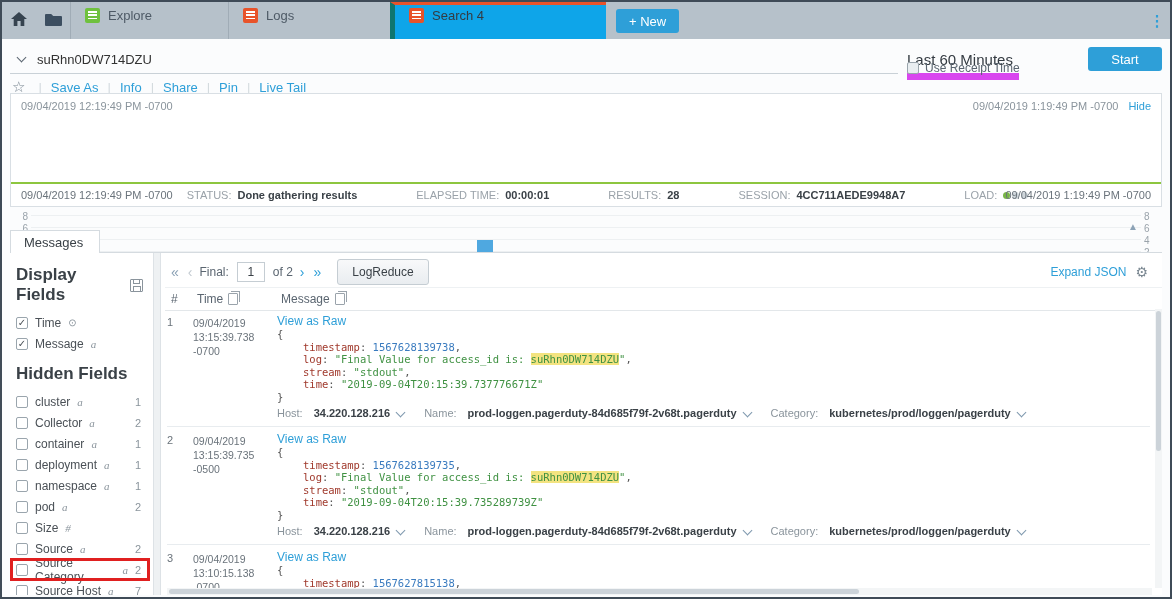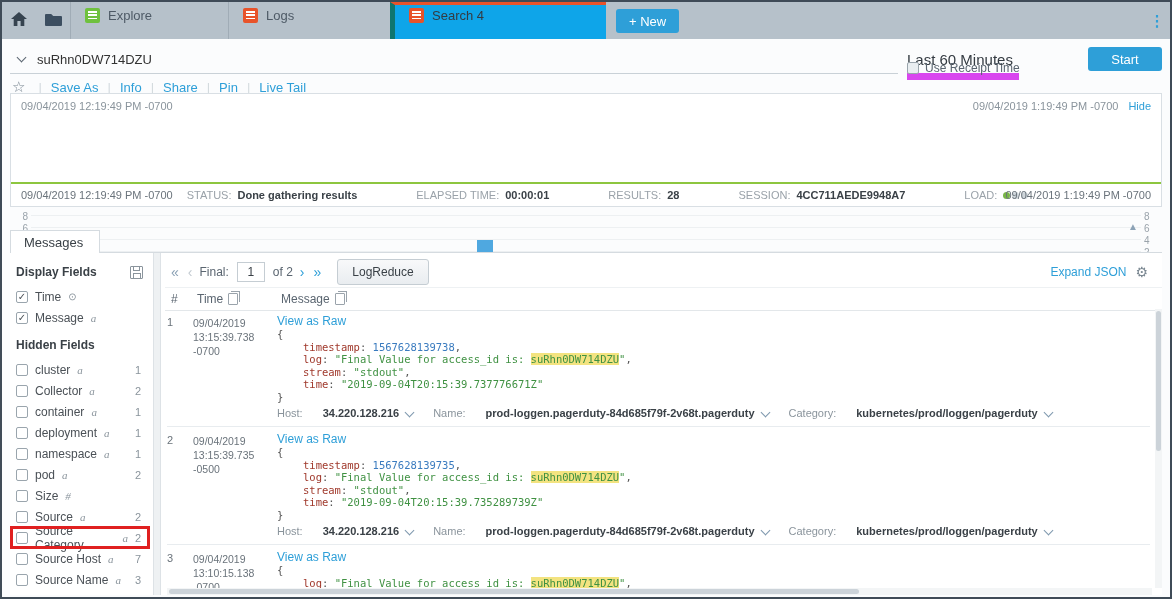--- a/index.html
+++ b/index.html
@@ -61,21 +61,21 @@
   .dot{width:7px;height:7px;border-radius:50%;display:inline-block;margin-right:2px;}
 
   .collapse{position:absolute;right:32px;top:219px;color:#8ca2b6;font-size:10px;cursor:pointer;}
 
   
   .msg-tab{position:absolute;left:8px;top:228px;width:90px;height:23px;background:#fff;border:1px solid #d5dbe0;border-bottom:0;display:flex;align-items:center;padding-left:13px;font-size:13px;color:#3a4147;box-sizing:border-box;z-index:2;cursor:pointer;}
   .msg-body{position:absolute;left:8px;right:8px;top:250px;bottom:2px;background:#fff;border-top:1px solid #d5dbe0;display:flex;}
 
   .sidebar{width:143px;flex:0 0 auto;position:relative;padding-top:8px;box-sizing:border-box;overflow:hidden;}
   .splitter{width:6px;flex:0 0 auto;background:#eef1f3;border-left:1px solid #dde2e6;border-right:1px solid #dde2e6;cursor:col-resize;}
-  .sb-title{display:flex;align-items:center;justify-content:space-between;font-size:12px;font-weight:bold;color:#3a4147;padding:4px 10px 7px 6px;}
+  .sb-title{display:flex;align-items:center;justify-content:space-between;font-size:17px;font-weight:bold;color:#3a4147;padding:4px 10px 7px 6px;}
   .floppy{width:11px;height:11px;border:1px solid #8a949c;border-radius:1px;position:relative;cursor:pointer;}
   .floppy::before{content:"";position:absolute;top:0;left:2px;width:5px;height:3px;border:1px solid #8a949c;border-top:0;}
   .floppy::after{content:"";position:absolute;bottom:0;left:2px;width:6px;height:4px;border:1px solid #8a949c;border-bottom:0;}
   .field-row{height:21px;display:flex;align-items:center;gap:7px;padding-left:6px;font-size:12px;color:#4a5056;position:relative;cursor:pointer;}
   .ftype{color:#8a949c;font-size:11px;font-style:italic;font-family:"Liberation Serif",serif;}
   .ftype.ic{font-style:normal;font-family:"Liberation Sans",sans-serif;font-size:10px;}
   .fcount{margin-left:auto;padding-right:12px;font-size:11px;color:#8a949c;}
   .red-box{position:absolute;left:0;right:3px;top:-1px;bottom:-1px;border:3px solid #e02020;pointer-events:none;}
 
   .list{flex:1;position:relative;overflow:hidden;padding-left:4px;}
@@ -101,21 +101,21 @@
   .c-time{width:80px;flex:0 0 auto;font-size:10.5px;color:#6a737b;line-height:14px;padding-top:2px;}
   .c-msg{flex:1;padding-left:4px;}
   .raw-link{color:#2e9fd8;font-size:12px;line-height:14px;cursor:pointer;}
   .json{font-family:"DejaVu Sans Mono",monospace;font-size:10.5px;line-height:12.5px;color:#555;}
   .jl{padding-left:26px;}
   .jkey{color:#a0392c;}
   .jnum{color:#3a7bbf;}
   .jstr{color:#3f9142;}
   .jhl{background:#f3e380;}
   .row-footer{font-size:11px;color:#8a949c;margin-top:4px;display:flex;align-items:center;}
-  .mval{color:#3a4147;font-weight:bold;margin-left:20px;}
+  .mval{color:#3a4147;font-weight:bold;margin-left:11px;}
   .fchev{margin:0 20px 2px 7px;border-color:#7e98ae;}
   .vscroll{position:absolute;right:0;top:56px;bottom:7px;width:7px;background:#f3f5f6;}
   .vthumb{position:absolute;top:2px;left:1px;width:5px;height:140px;background:#ccd3d9;border-radius:3px;}
   .hscroll{position:absolute;left:6px;right:10px;bottom:0;height:7px;background:#f3f5f6;}
   .hthumb{position:absolute;left:2px;top:1px;height:5px;width:70%;background:#ccd3d9;border-radius:3px;}
 </style>
 </head>
 <body>
 
 <div class="screen">
@@ -453,20 +453,21 @@
   <div class="mrow">
     <div class="c-num">3</div>
     <div class="c-time">
       <div>09/04/2019</div>
       <div>13:10:15.138 -0700</div>
     </div>
     <div class="c-msg">
       <div class="raw-link">View as Raw</div>
       <div class="json">
                 <div>{</div>
+                <div class="jl"><span class="jkey">timestamp</span>: <span class="jnum">1567627815138</span>,</div>
                 <div class="jl"><span class="jkey">log</span>: <span class="jstr">"Final Value for access_id is: </span><span class="jstr jhl">suRhn0DW714DZU</span><span class="jstr">"</span>,</div>
               </div>
 
     </div>
   </div>
 </div>
       <div class="vscroll">
           <div class="vthumb"></div>
         </div>
       <div class="hscroll">

